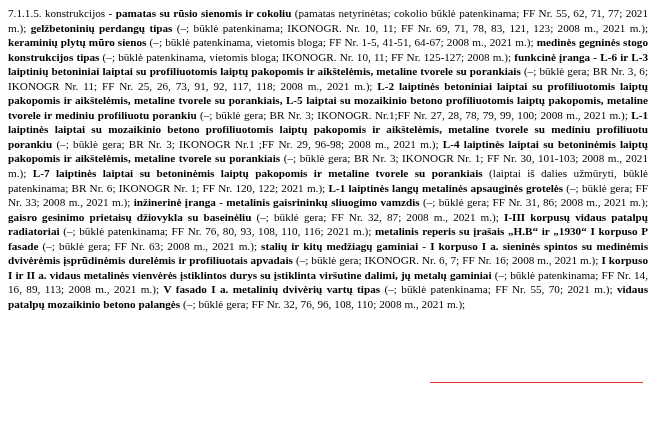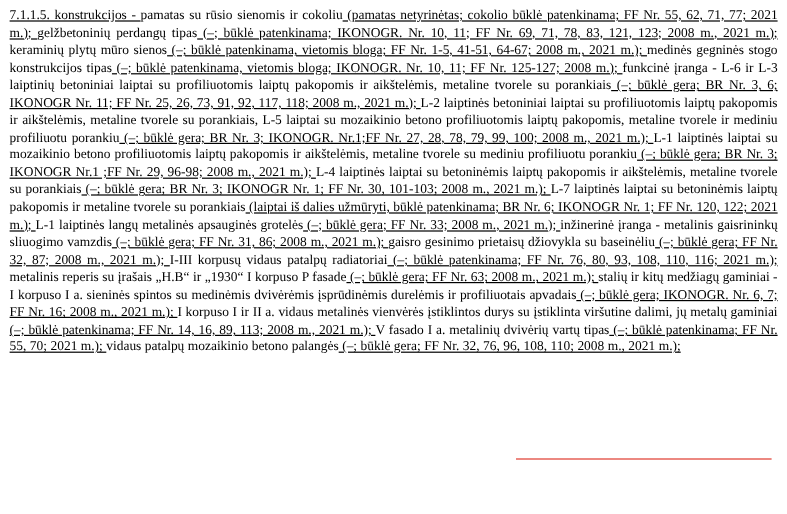--- a/index.html
+++ b/index.html
@@ -23,22 +23,22 @@
   }
   .para {
     margin: 0;
     font-size: 11.2px;
     line-height: 14.55px;
     text-align: justify;
     text-justify: inter-word;
     word-spacing: 0.1px;
     hyphens: none;
   }
-  .b { font-weight: normal; }
-  .n { font-weight: normal; text-decoration: underline; }
+  .b { font-weight: bold; }
+  .n { font-weight: normal; }
   
   .annot-underline {
     position: absolute;
     left: 430px;
     top: 382px;
     width: 213px;
     height: 0;
     border-top: 1px solid #e03a2f;
     pointer-events: none;
   }

